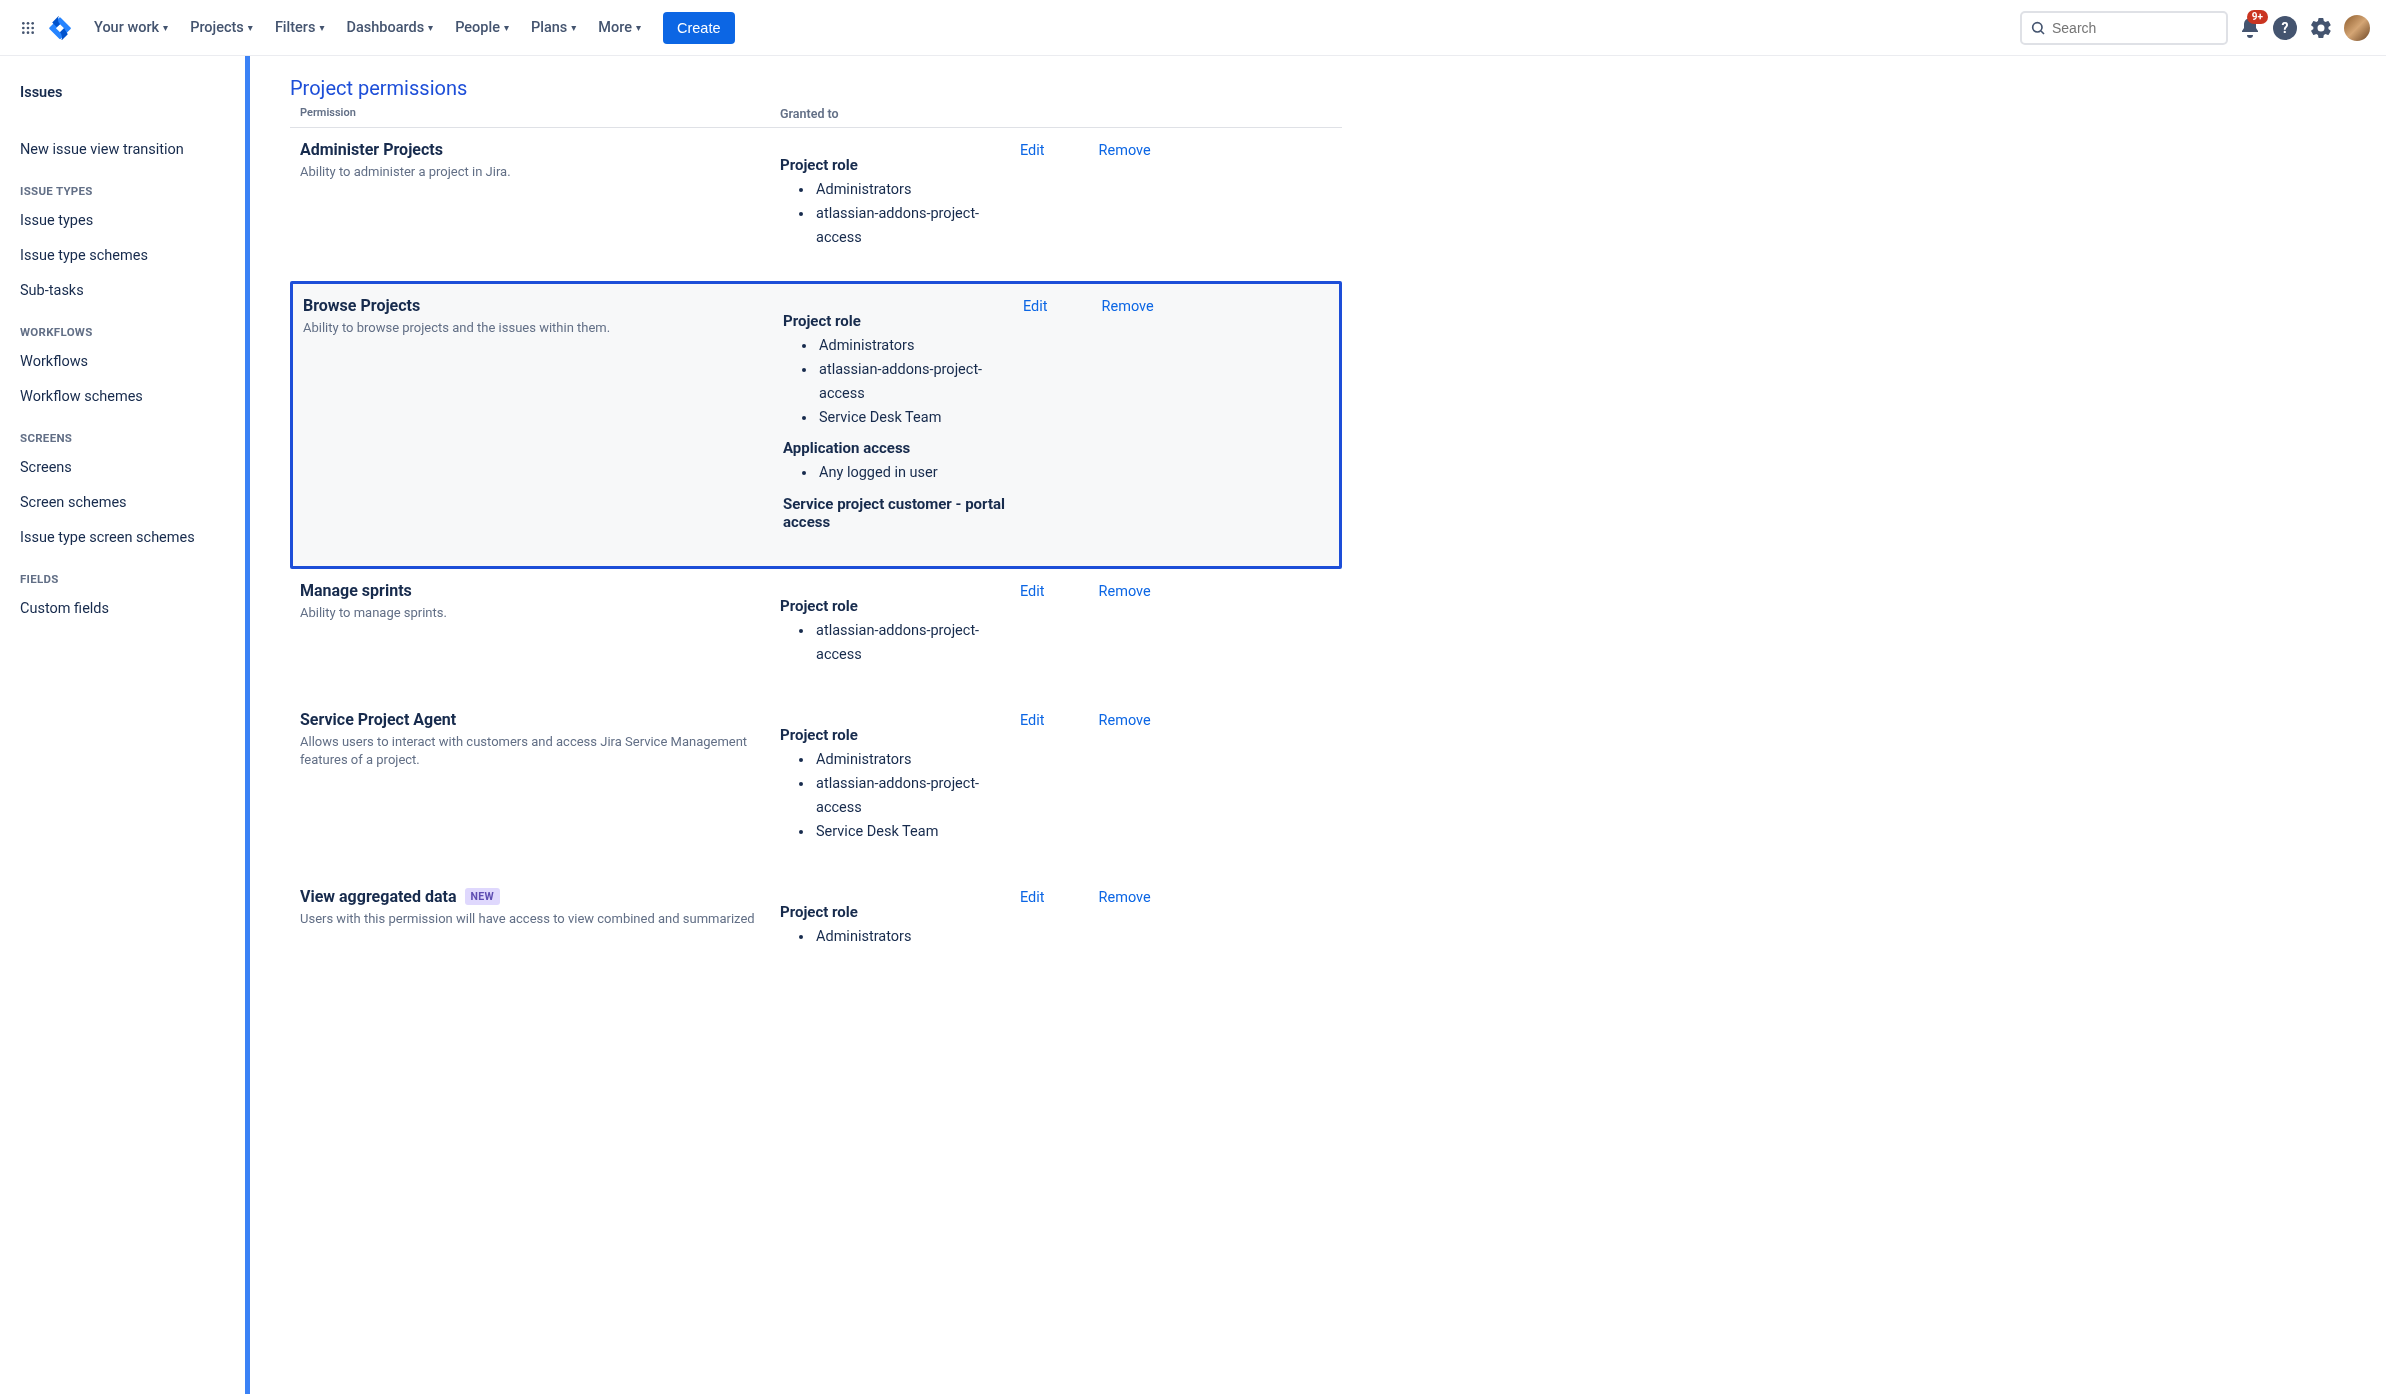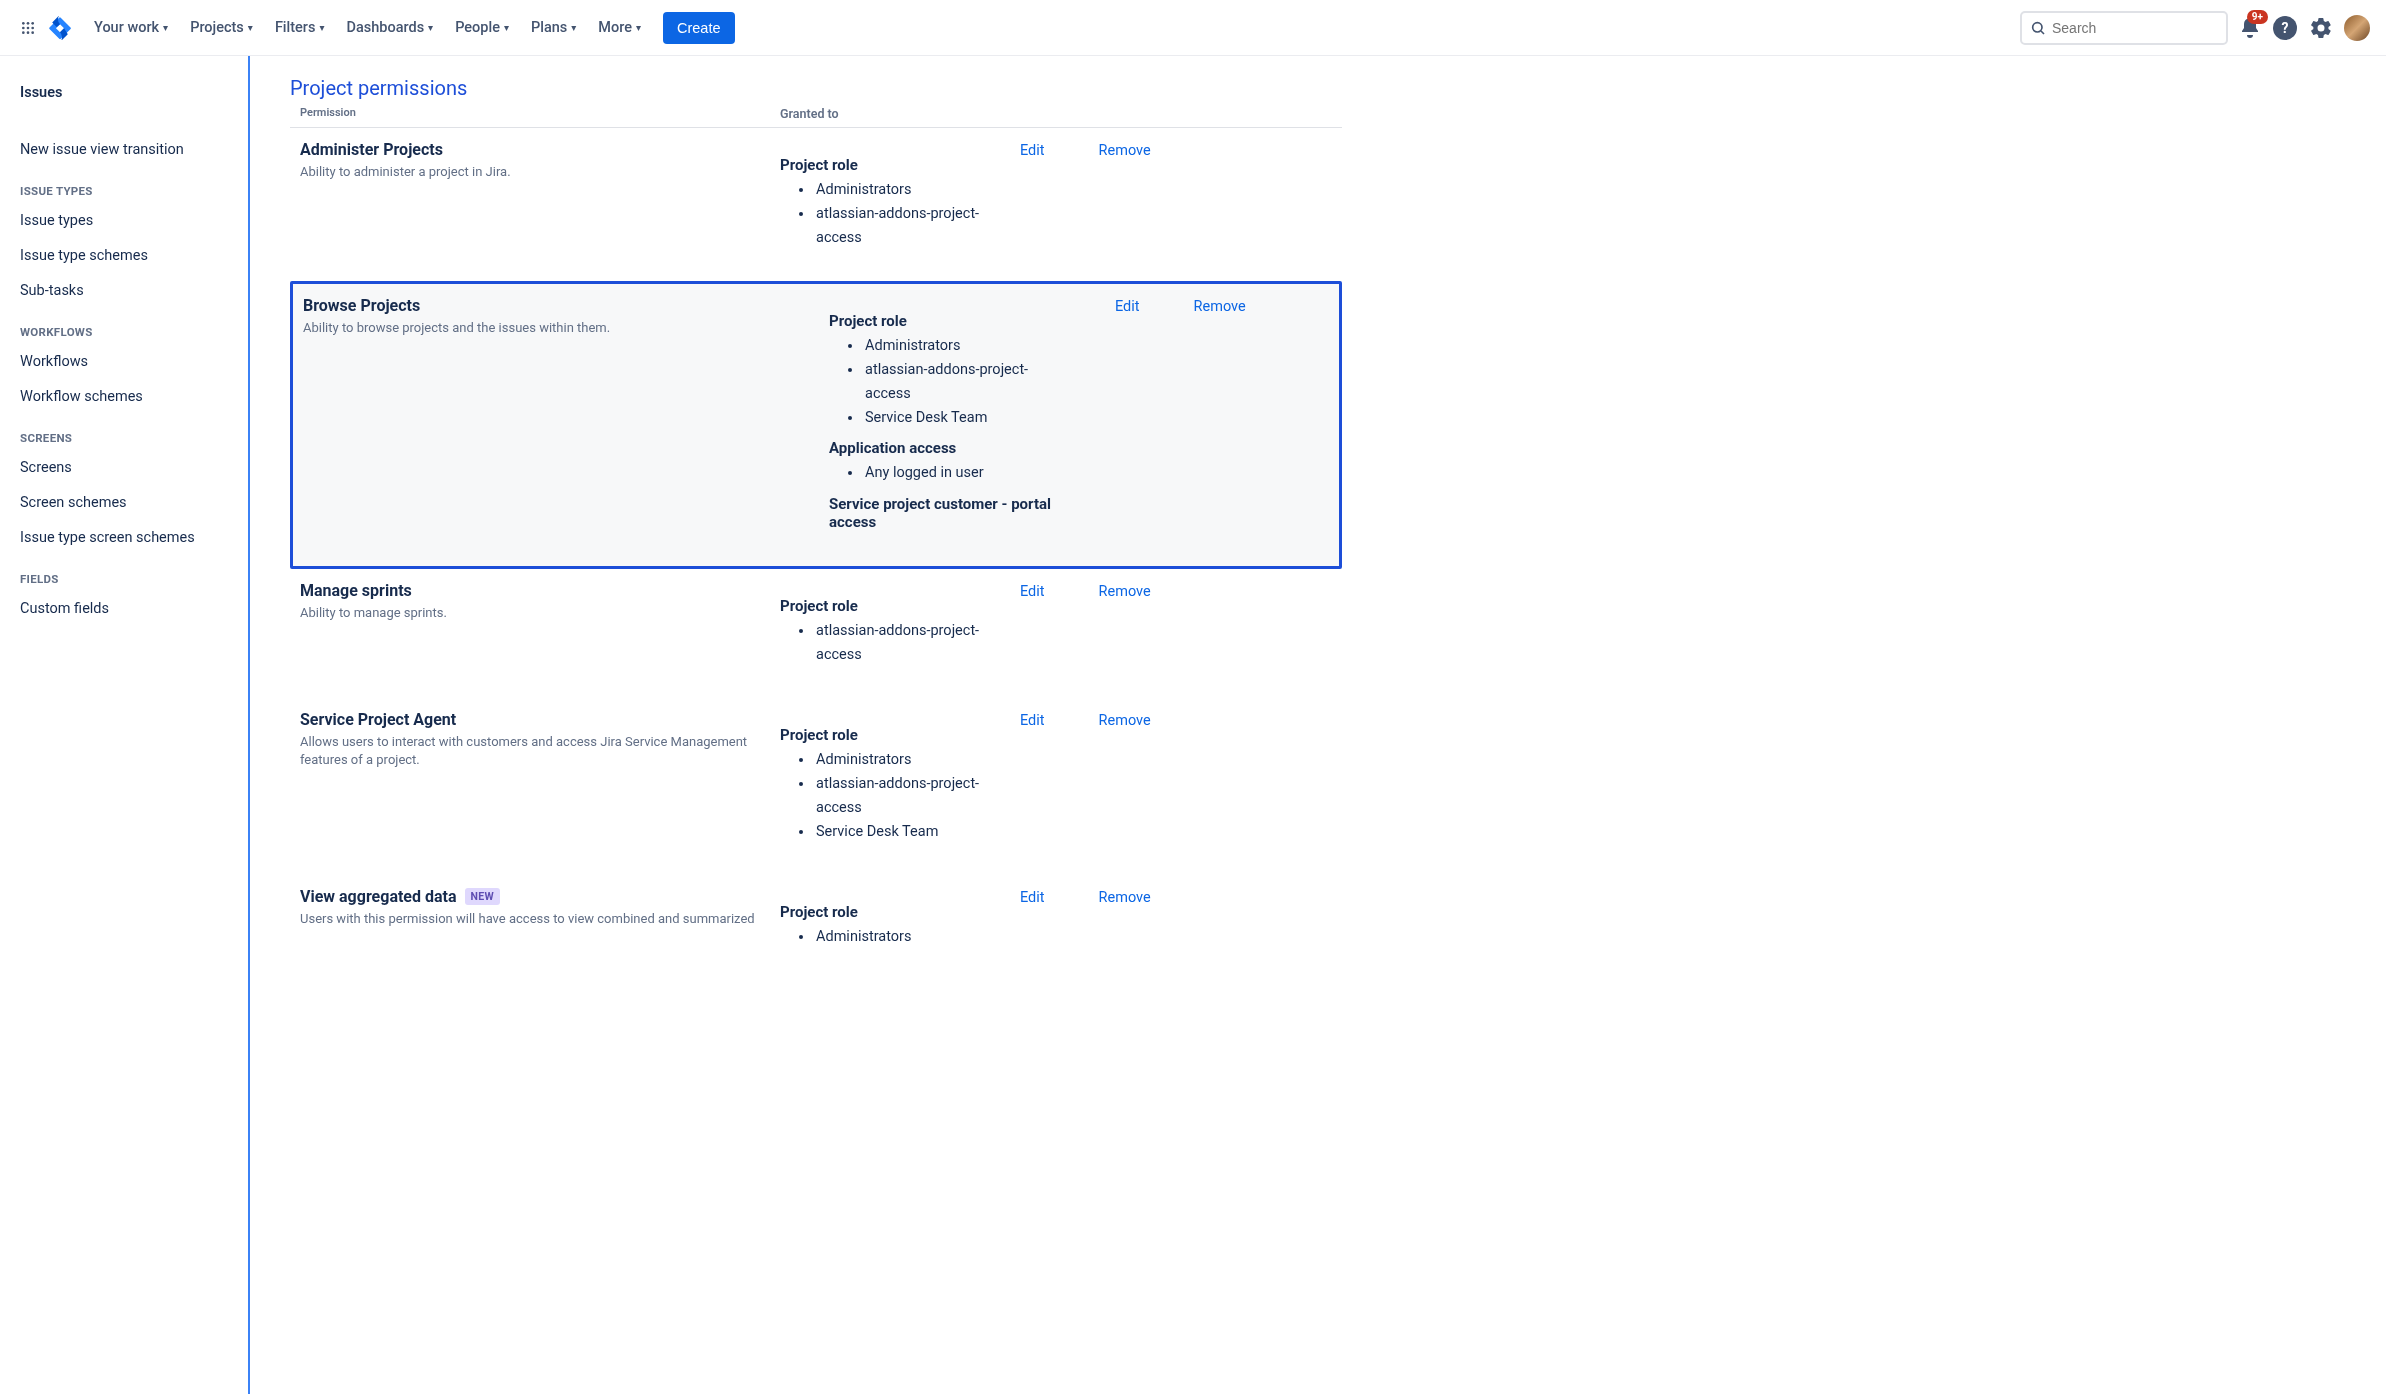--- a/index.html
+++ b/index.html
@@ -71,21 +71,21 @@
   .help-circle {
     width: 24px; height: 24px; border-radius: 50%; background: #44546F; color:#fff;
     display:flex; align-items:center; justify-content:center; font-weight:700; font-size:14px;
   }
   .avatar { width: 26px; height: 26px; border-radius: 50%; background: linear-gradient(135deg,#8b5a2b,#d4a574,#6b4423); cursor:pointer; }
 
   
   .body-wrap { display: flex; }
   .sidebar {
     width: 250px;
-    border-right: 2px solid #3b82f6;
+    border-right: 5px solid #3b82f6;
     padding: 20px 8px 20px 12px;
     min-height: calc(100vh - 56px);
   }
   .sidebar-item {
     padding: 8px 8px;
     font-size: 14.5px;
     color: #172B4D;
     cursor: pointer;
     border-radius: 3px;
     margin-bottom: 2px;
@@ -114,21 +114,20 @@
   .th-grant { flex: 1; font-size: 12.5px; font-weight: 600; color: #626F86; }
   .perm-row {
     display: flex;
     padding: 12px 10px 31px 10px;
     align-items: flex-start;
   }
   .perm-row.highlighted {
     border: 3px solid #1D4ED8;
     background: #F7F8F9;
     border-radius: 2px;
-    gap: 46px;
   }
   .col-left { flex: 0 0 480px; padding-right: 20px; }
   .perm-name { font-size: 16px; font-weight: 700; color: #172B4D; display:flex; align-items:center; gap:8px; }
   .perm-desc { font-size: 13px; color: #626F86; margin-top: 4px; line-height: 1.4; }
   .new-lozenge {
     display: inline-block; background: #DFD8FD; color: #5E4DB2;
     font-size: 10.5px; font-weight: 700; padding: 2px 6px; border-radius: 3px;
     letter-spacing: 0.3px;
   }
   .col-grant { flex: 0 0 240px; padding-right: 12px; }

